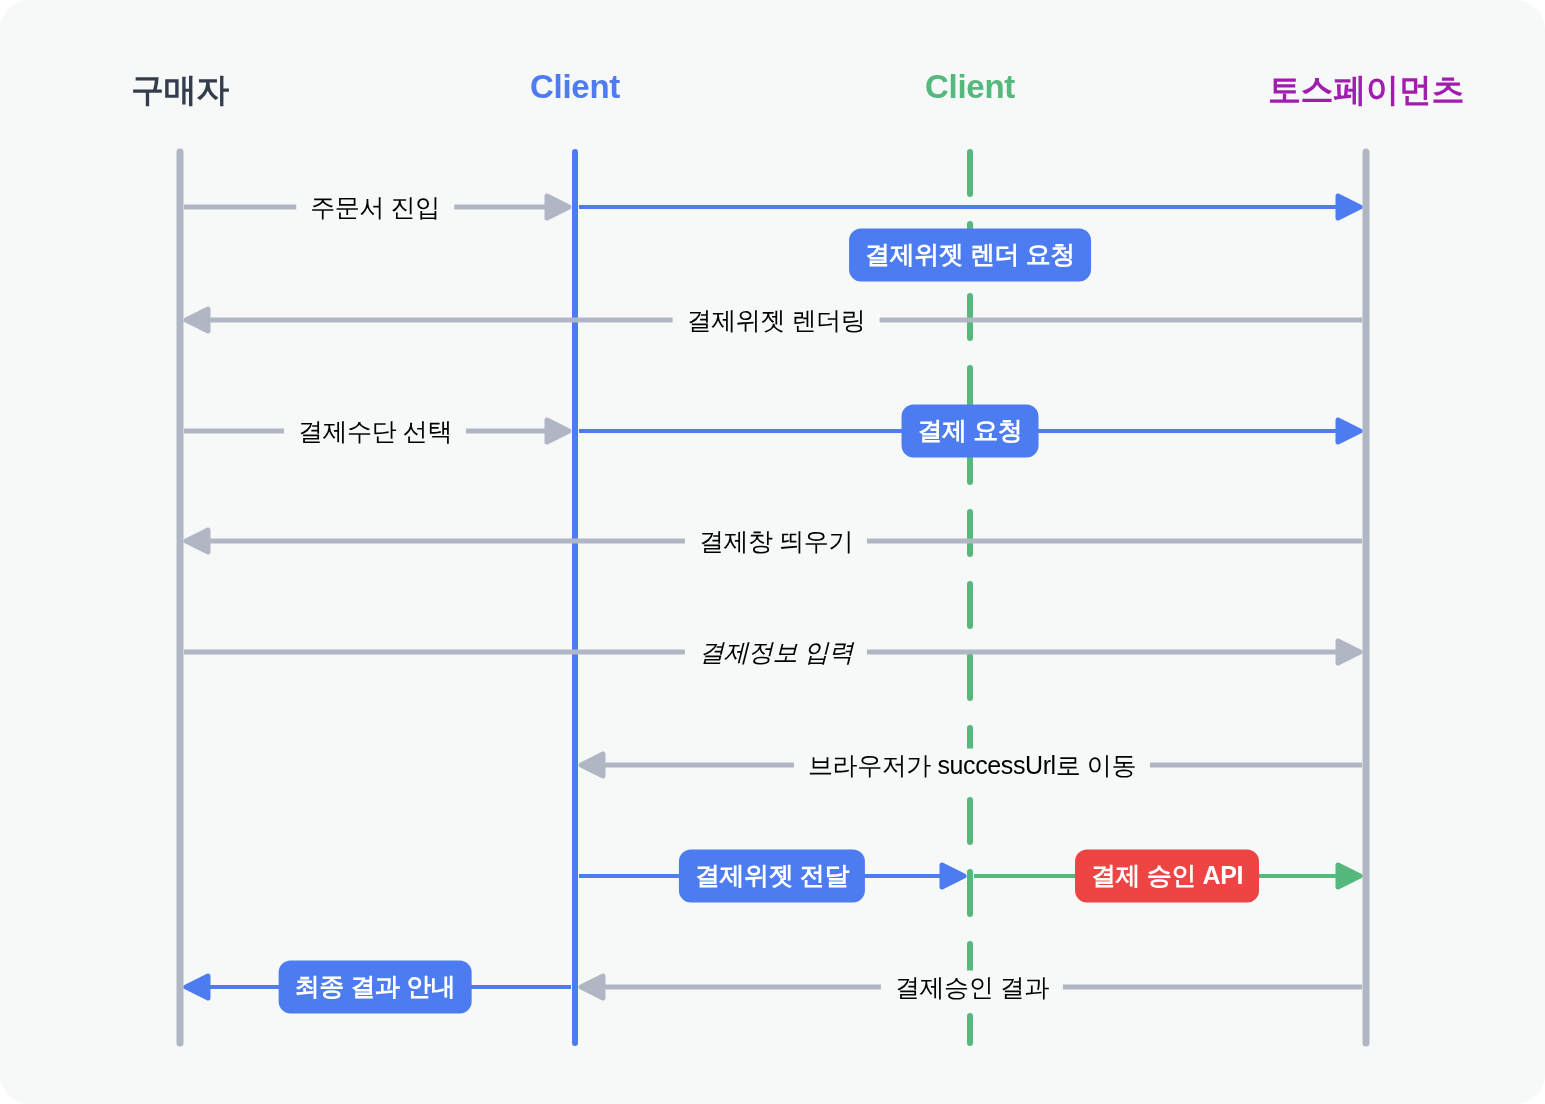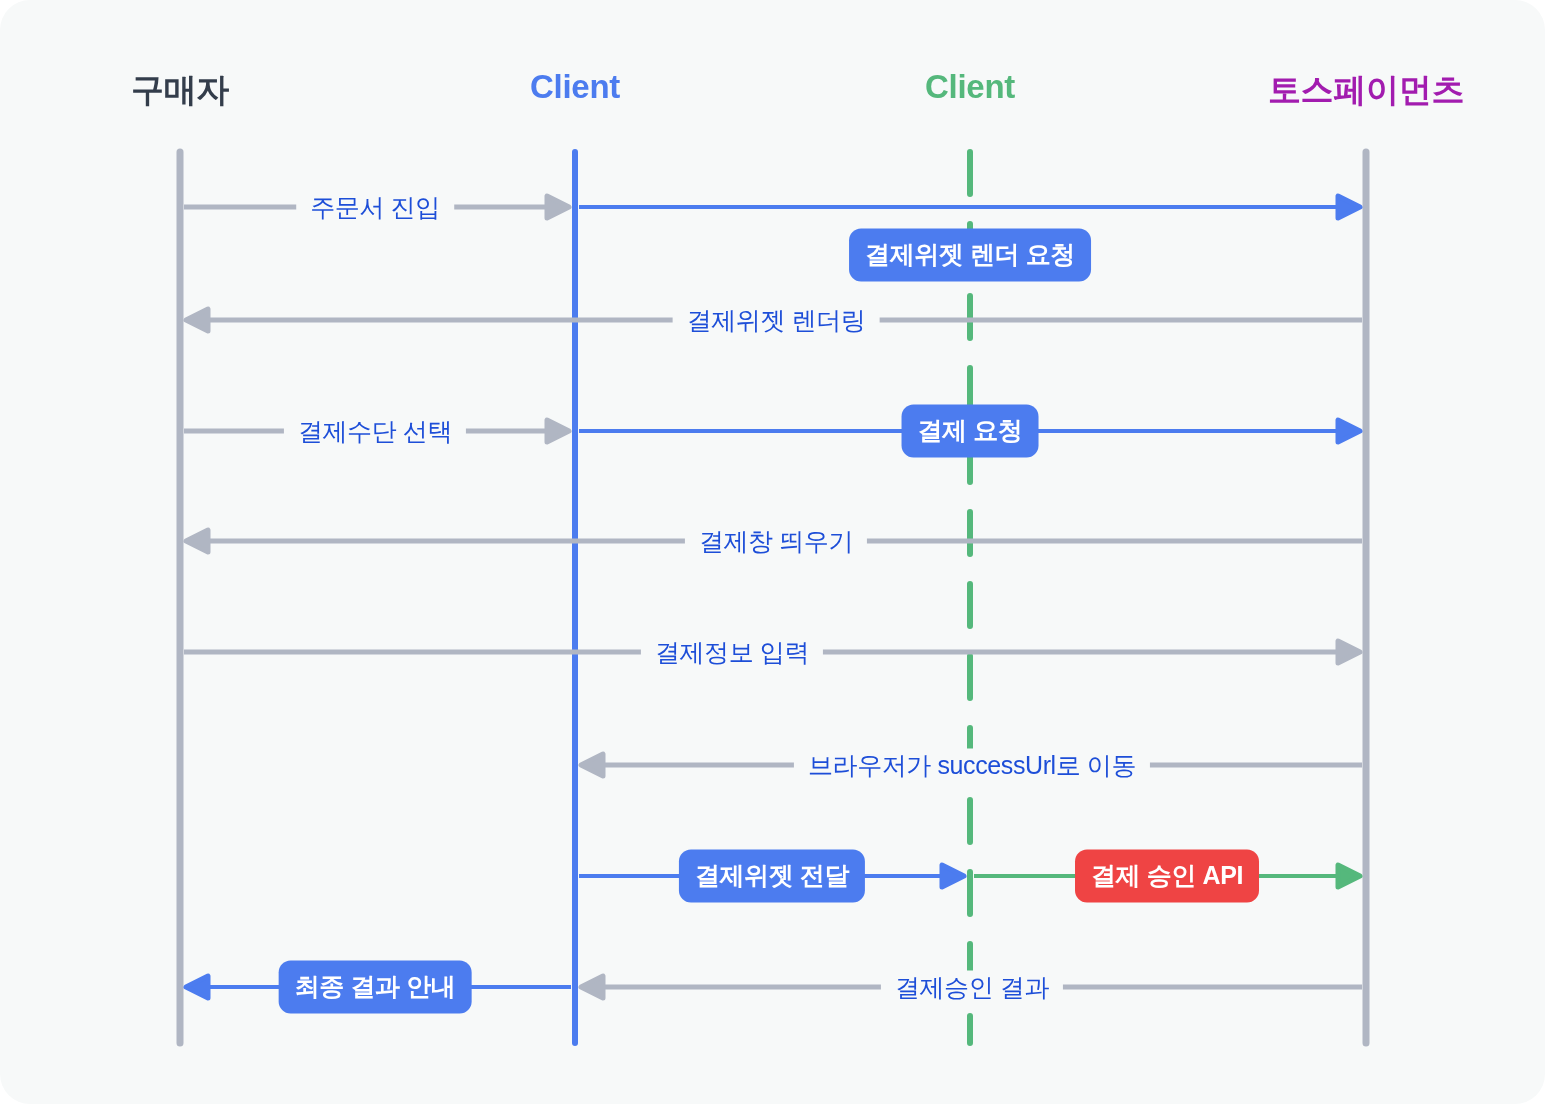--- a/index.html
+++ b/index.html
@@ -32,21 +32,21 @@
     letter-spacing: -0.3px;
   }
   .msg-label {
     position: absolute;
     transform: translate(-50%, -50%);
     font-size: 25px;
     white-space: nowrap;
     letter-spacing: -0.4px;
   }
   .msg-label.plain {
-    color: #1d4ed8;
+    color: #000000;
     background: #f7f9f9;
     padding: 0 14px;
   }
   .msg-label.pill {
     color: #ffffff;
     border-radius: 12px;
     padding: 9px 16px 11px 16px;
     font-weight: bold;
   }
   .msg-label.pill.blue { background: #4c7cef; }
@@ -114,20 +114,20 @@
       <div class="actor-label" style="left: 180px; top: 68px; color: rgb(51, 61, 75);">구매자</div>
       <div class="actor-label" style="left: 575px; top: 68px; color: rgb(76, 124, 239);">Client</div>
       <div class="actor-label" style="left: 970px; top: 68px; color: rgb(85, 184, 124);">Client</div>
       <div class="actor-label" style="left: 1366px; top: 68px; color: #a21caf;">토스페이먼츠</div>
       <div class="msg-label plain" style="left: 375px; top: 207px;">주문서 진입</div>
       <div class="msg-label pill blue" style="left: 970px; top: 207px; margin-top: 48px;">결제위젯 렌더 요청</div>
       <div class="msg-label plain" style="left: 776px; top: 320px;">결제위젯 렌더링</div>
       <div class="msg-label plain" style="left: 375px; top: 431px;">결제수단 선택</div>
       <div class="msg-label pill blue" style="left: 970px; top: 431px;">결제 요청</div>
       <div class="msg-label plain" style="left: 776px; top: 541px;">결제창 띄우기</div>
-      <div class="msg-label plain" style="left: 732px; top: 652px;">결제정보 입력</div>
+      <div class="msg-label plain" style="left: 776px; top: 652px; font-style: italic;">결제정보 입력</div>
       <div class="msg-label plain" style="left: 972px; top: 765px; text-align: right;">브라우저가 successUrl로 이동</div>
       <div class="msg-label pill blue" style="left: 772px; top: 876px;">결제위젯 전달</div>
       <div class="msg-label pill green" style="left: 1167px; top: 876px;">결제 승인 API</div>
       <div class="msg-label pill blue" style="left: 375px; top: 987px;">최종 결과 안내</div>
       <div class="msg-label plain" style="left: 972px; top: 987px;">결제승인 결과</div>
     </div>
 </div>
 
 </body></html>

